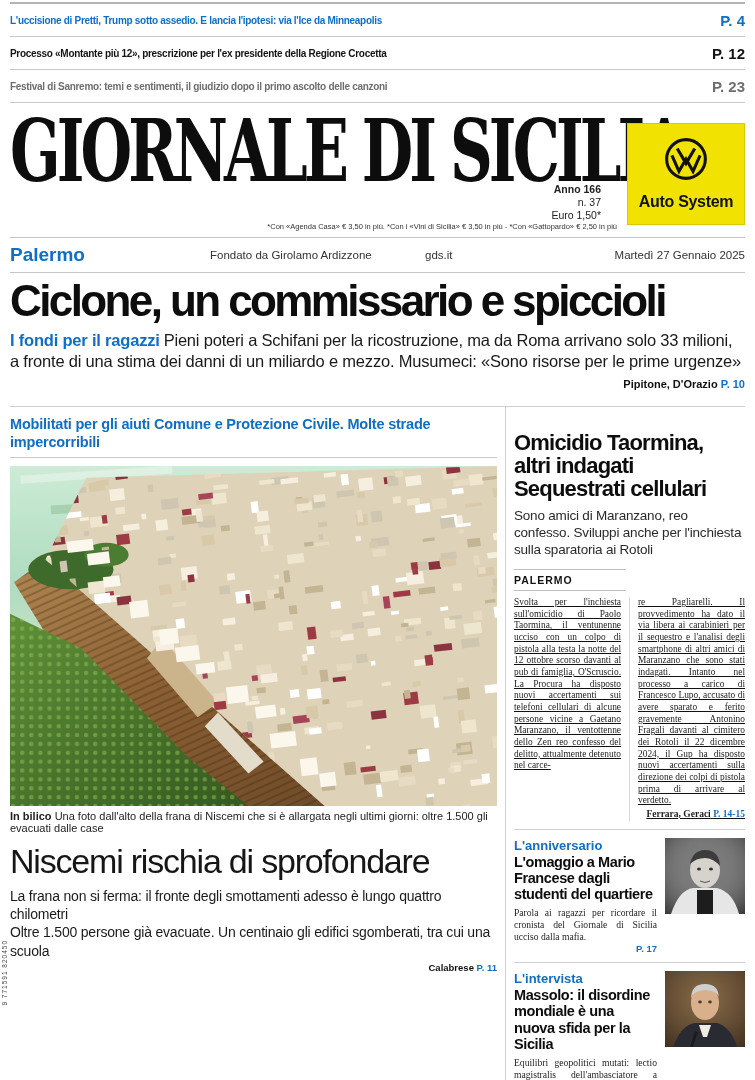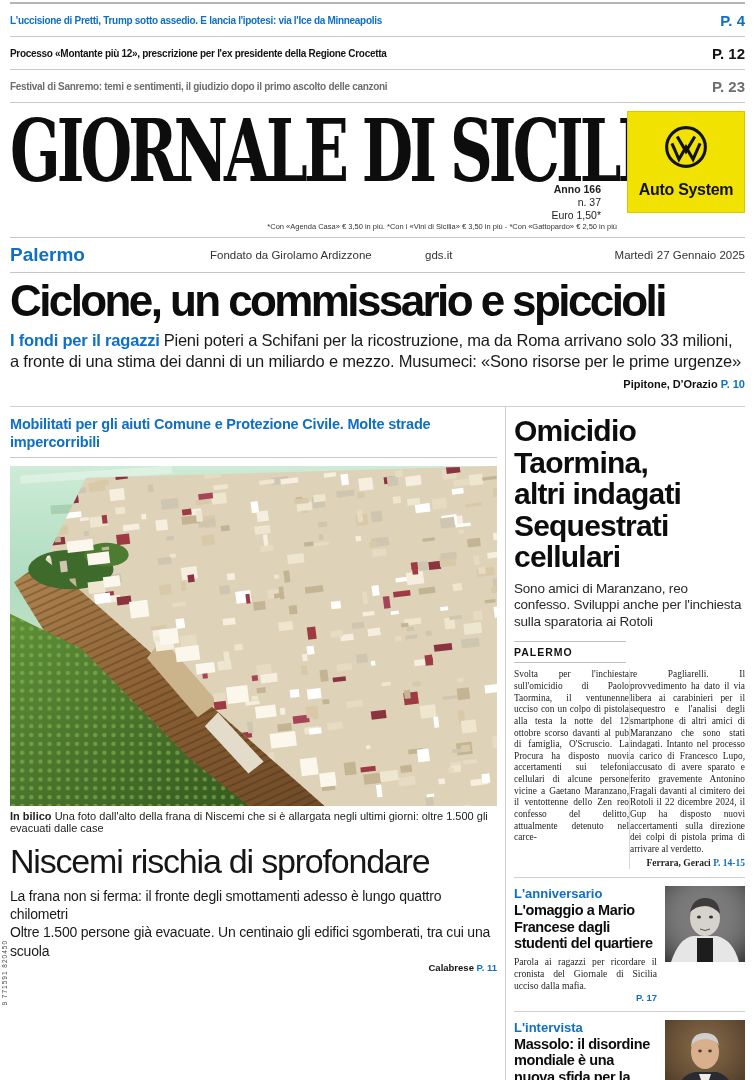--- a/index.html
+++ b/index.html
@@ -14,21 +14,21 @@
   .strip-row .pg{font-weight:bold;font-size:15px;}
   .c-blue{color:#0e6fc5;}
   .c-black{color:#141414;}
   .c-gray{color:#6e6e6e;}
 
   
   .masthead{position:relative;height:122px;margin:4px 10px 0 10px;}
   .mast-title{position:absolute;left:0;top:-6px;margin:0;font-family:"DejaVu Serif",serif;
       font-weight:bold;font-size:76px;letter-spacing:-5px;transform:scaleX(.78) scaleY(1.12);
       transform-origin:left top;white-space:nowrap;color:#0d0d0d;}
-  .sponsor-box{position:absolute;right:0;top:4px;width:116px;height:100px;background:#f2e202;
+  .sponsor-box{position:absolute;right:0;top:16px;width:116px;height:100px;background:#f2e202;
       border:1px solid #d8c900;display:flex;flex-direction:column;align-items:center;justify-content:center;gap:12px;}
   .sponsor-box .vw{width:44px;height:44px;}
   .sponsor-name{font-weight:bold;font-size:16px;letter-spacing:-0.3px;color:#111;}
   .edition{position:absolute;right:144px;top:76px;font-size:10.5px;line-height:1.25;text-align:right;color:#222;}
   .edition .anno{font-weight:bold;}
   .price-note{position:absolute;right:128px;bottom:-2px;font-size:7.5px;color:#333;white-space:nowrap;}
 
   
   .dateline{display:flex;align-items:center;height:34px;margin:8px 10px 0 10px;
       border-top:1px solid #c5c5c5;border-bottom:1px solid #c5c5c5;}
@@ -53,25 +53,25 @@
 
   .kicker-row{border-bottom:1px solid #c9c9c9;padding:4px 0 6px 0;}
   .kicker-row .k{color:#0e6fc5;font-weight:bold;font-size:14.5px;letter-spacing:-0.2px;}
 
   .photo{width:487px;height:340px;margin-top:8px;display:block;}
   .caption{font-size:11px;color:#222;margin-top:4px;}
   .caption b{font-weight:bold;}
   .colL h3{margin:8px 0 6px 0;font-weight:normal;font-size:34px;letter-spacing:-1.2px;color:#161616;}
   .deck{font-size:14px;letter-spacing:-0.2px;line-height:1.3;color:#1a1a1a;}
 
-  .colR h4{margin:4px 0 8px 0;font-size:30px;line-height:1.05;letter-spacing:-0.8px;color:#0d0d0d;}
+  .colR h4{margin:20px 0 8px 0;font-size:22px;line-height:1.05;letter-spacing:-0.8px;color:#0d0d0d;}
   .subdeck{font-size:13.5px;line-height:1.25;color:#2a2a2a;letter-spacing:-0.2px;margin-bottom:10px;}
   .citylabel{width:112px;border-top:1px solid #bfbfbf;border-bottom:1px solid #bfbfbf;
       padding:4px 0;font-size:10.5px;font-weight:bold;letter-spacing:1px;margin-bottom:6px;}
-  .bodycols{display:flex;}
+  .bodycols{display:flex;gap:8px;text-decoration:underline;}
   .bcol{flex:1;font-family:"Liberation Serif",serif;font-size:9.4px;line-height:1.24;
       text-align:justify;color:#1d1d1d;}
   .bcol-div{width:1px;background:#d8d8d8;}
   .small-byline{text-align:right;font-size:9.5px;font-weight:bold;margin-top:2px;}
   .small-byline .pg{color:#0e6fc5;font-weight:bold;}
   .hr{border-top:1px solid #cfcfcf;margin:8px 0;}
 
   .minis{display:flex;gap:8px;}
   .mini-txt{flex:1;}
   .mini-kick{color:#0e6fc5;font-weight:bold;font-size:13px;margin-bottom:1px;}

